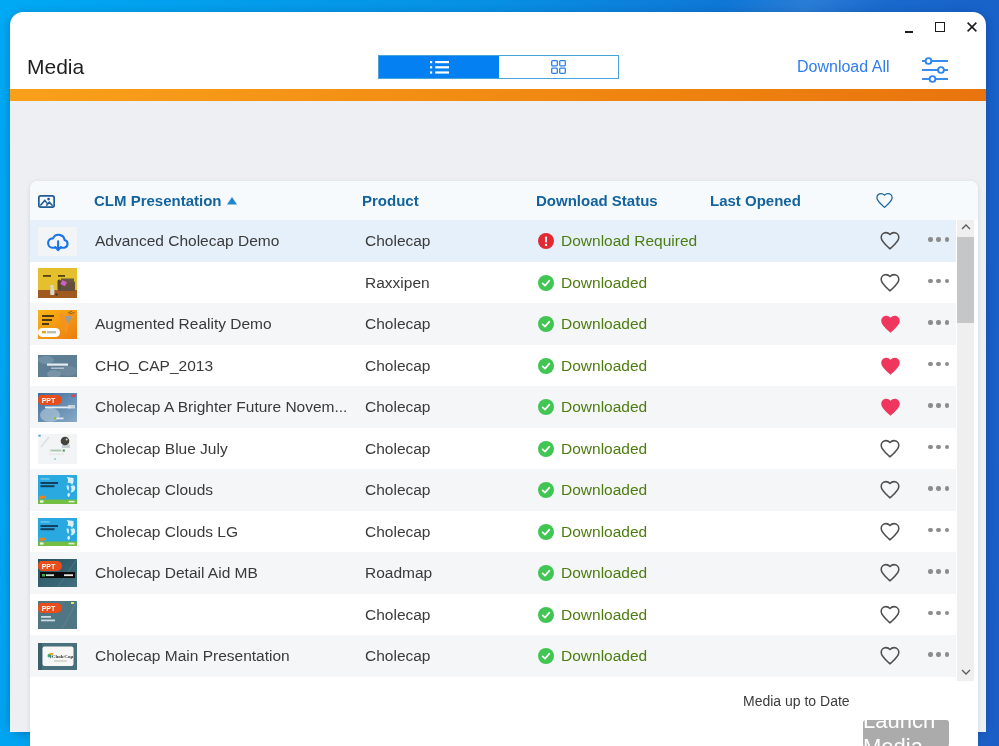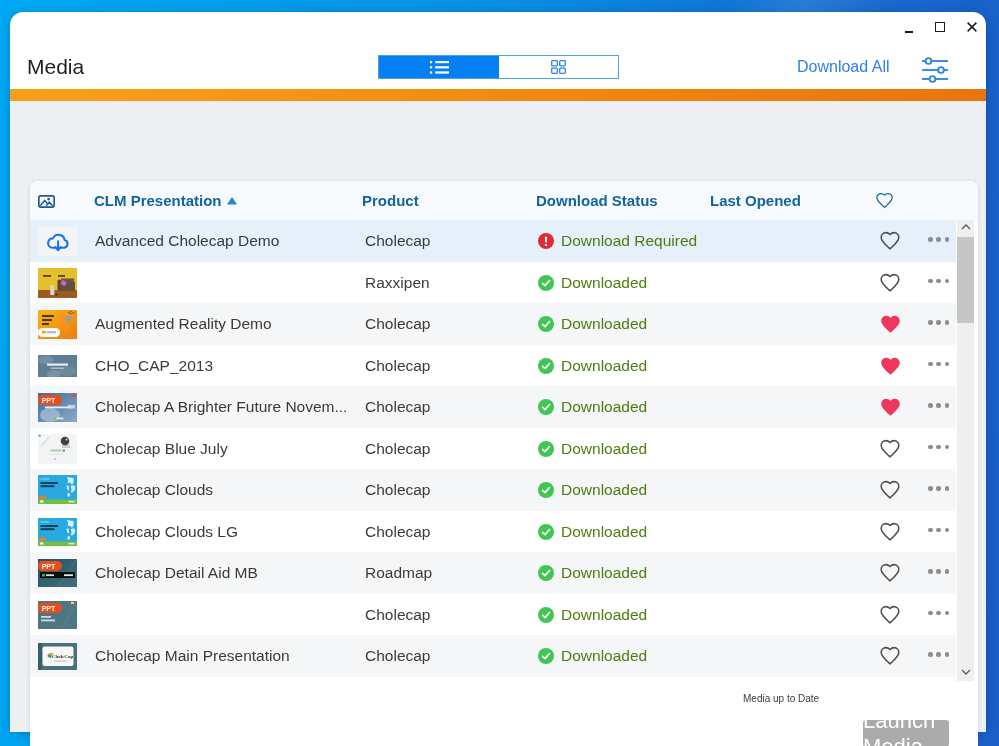--- a/index.html
+++ b/index.html
@@ -45,21 +45,21 @@
   .row .st   { position:absolute; left:508px; top:12px; font-size:15.5px; color:#4d7c0f; display:flex; align-items:center; }
   .row .st svg { margin-right:7px; }
   .row .hrt  { position:absolute; left:849px; top:10px; }
   .row .dots { position:absolute; left:898px; top:17px; width:21px; display:flex; justify-content:space-between; }
   .row .dots i { width:4.5px; height:4.5px; border-radius:50%; background:#8c8c8c; }
   .thumb { position:absolute; left:8px; top:5.5px; width:39px; height:30px; overflow:hidden; }
   .thumb.wide { top:9.5px; height:22px; }
   
   .sbar { position:absolute; left:927px; top:39px; width:17px; height:461px; background:#efefef; }
   .sbar .thumbbar { position:absolute; left:0; top:17px; width:17px; height:86px; background:#c5c6c7; }
-  .fmsg { position:absolute; left:733px; top:592px; font-size:10px; color:#3c3c3c; }
+  .fmsg { position:absolute; left:733px; top:592px; font-size:14px; color:#3c3c3c; }
   .fbtn { position:absolute; left:853px; top:589px; width:86px; height:27px; background:#ababab; border-radius:3px;
           color:#fff; font-size:22px; display:flex; align-items:center; justify-content:center;margin-top:30px; }
 </style>
 </head>
 <body>
 <div class="win">
   <div class="title">Media</div>
   <div class="winbtns">
     <div class="dash"></div>
     <div class="maxi"></div>

